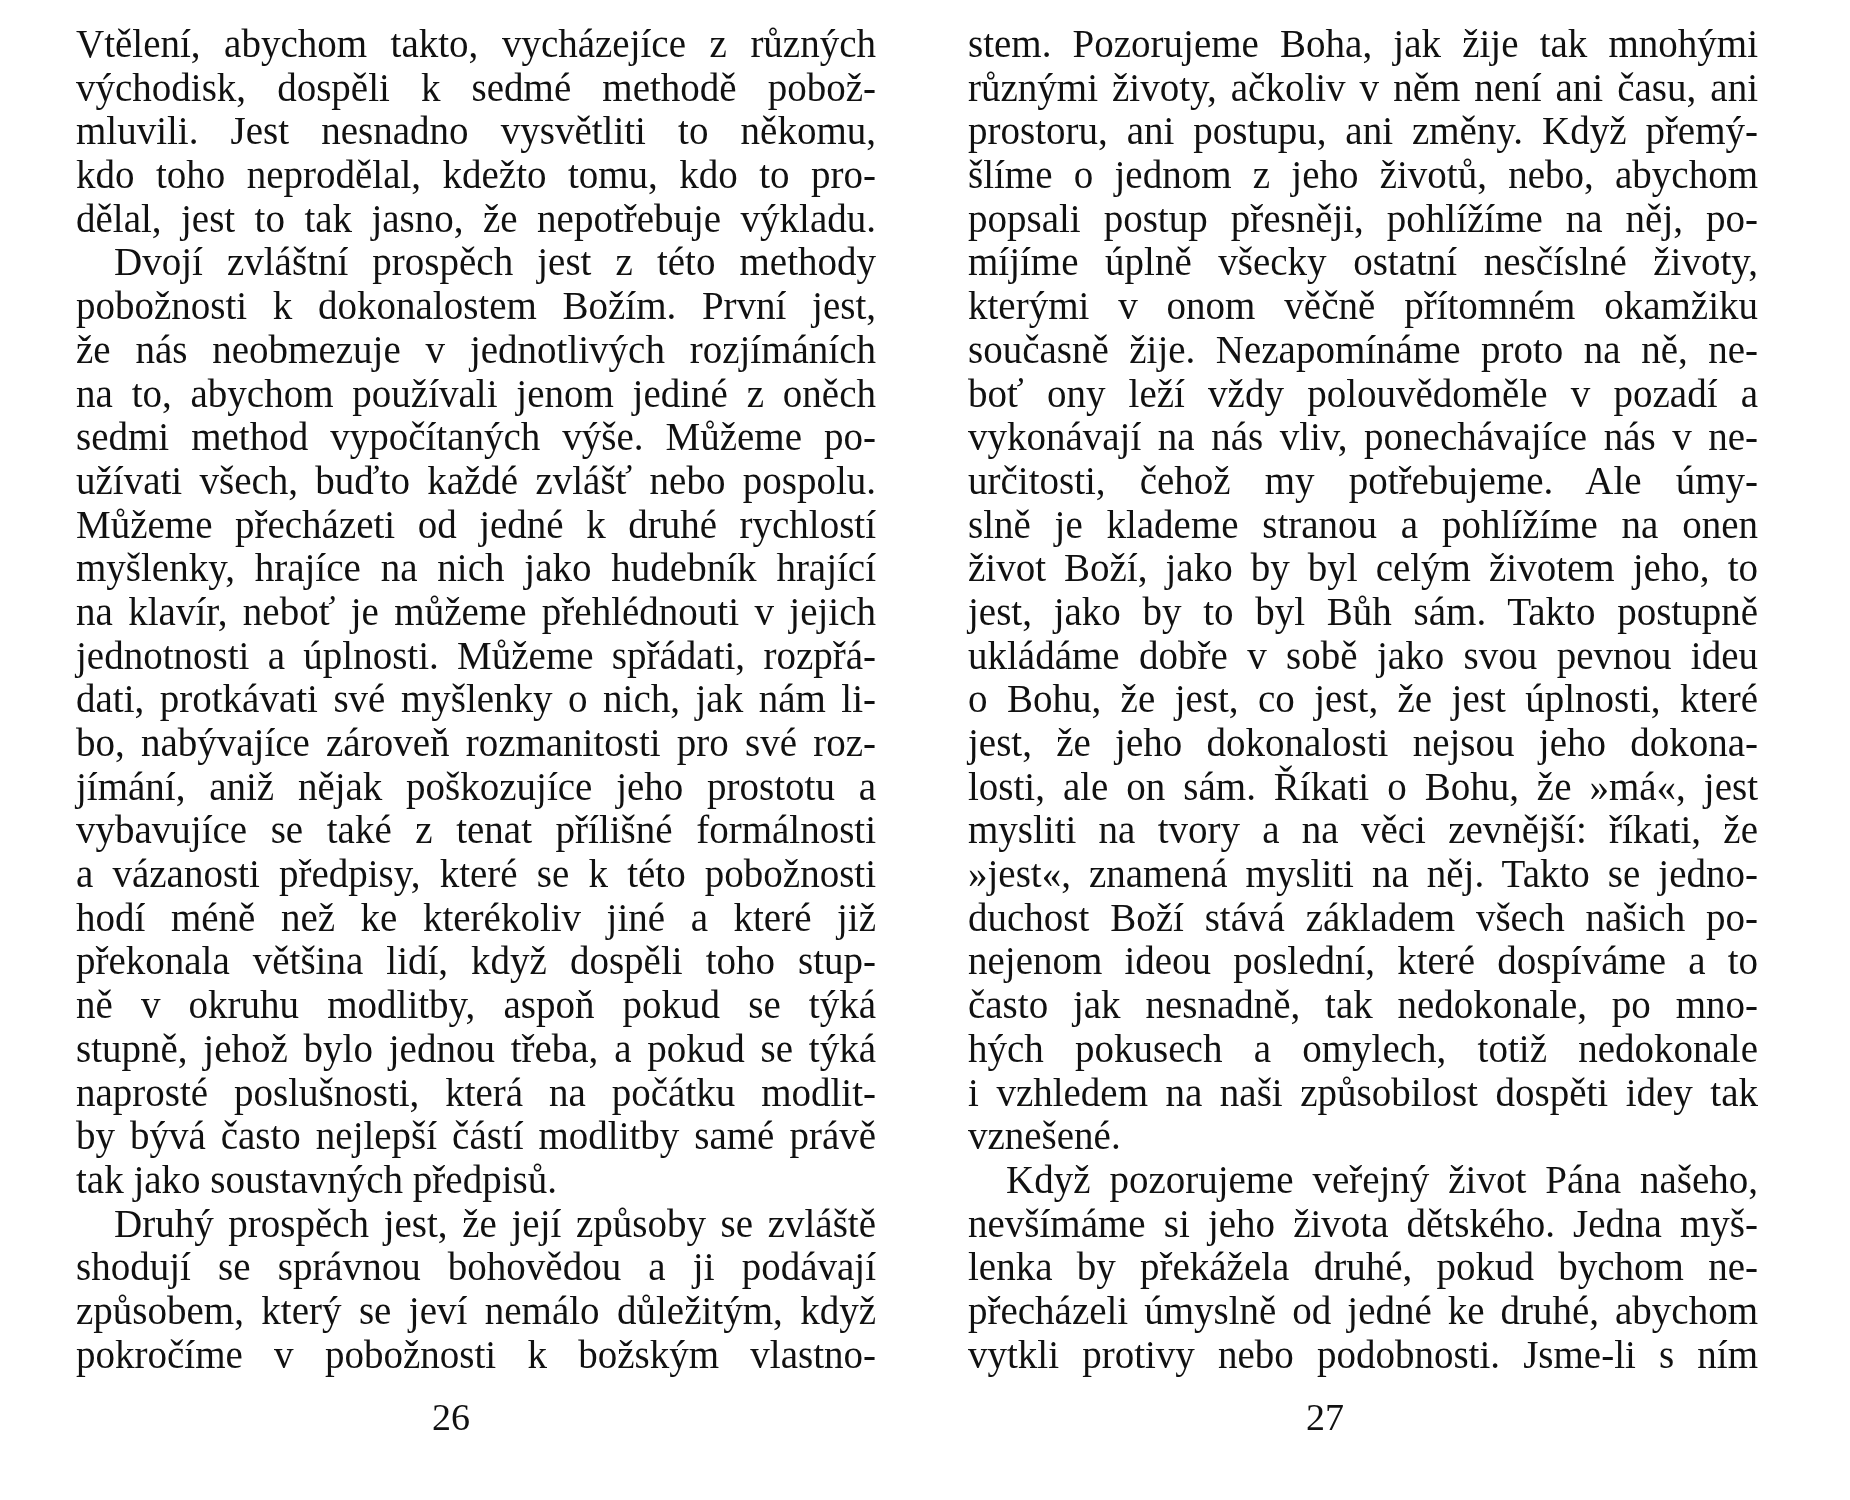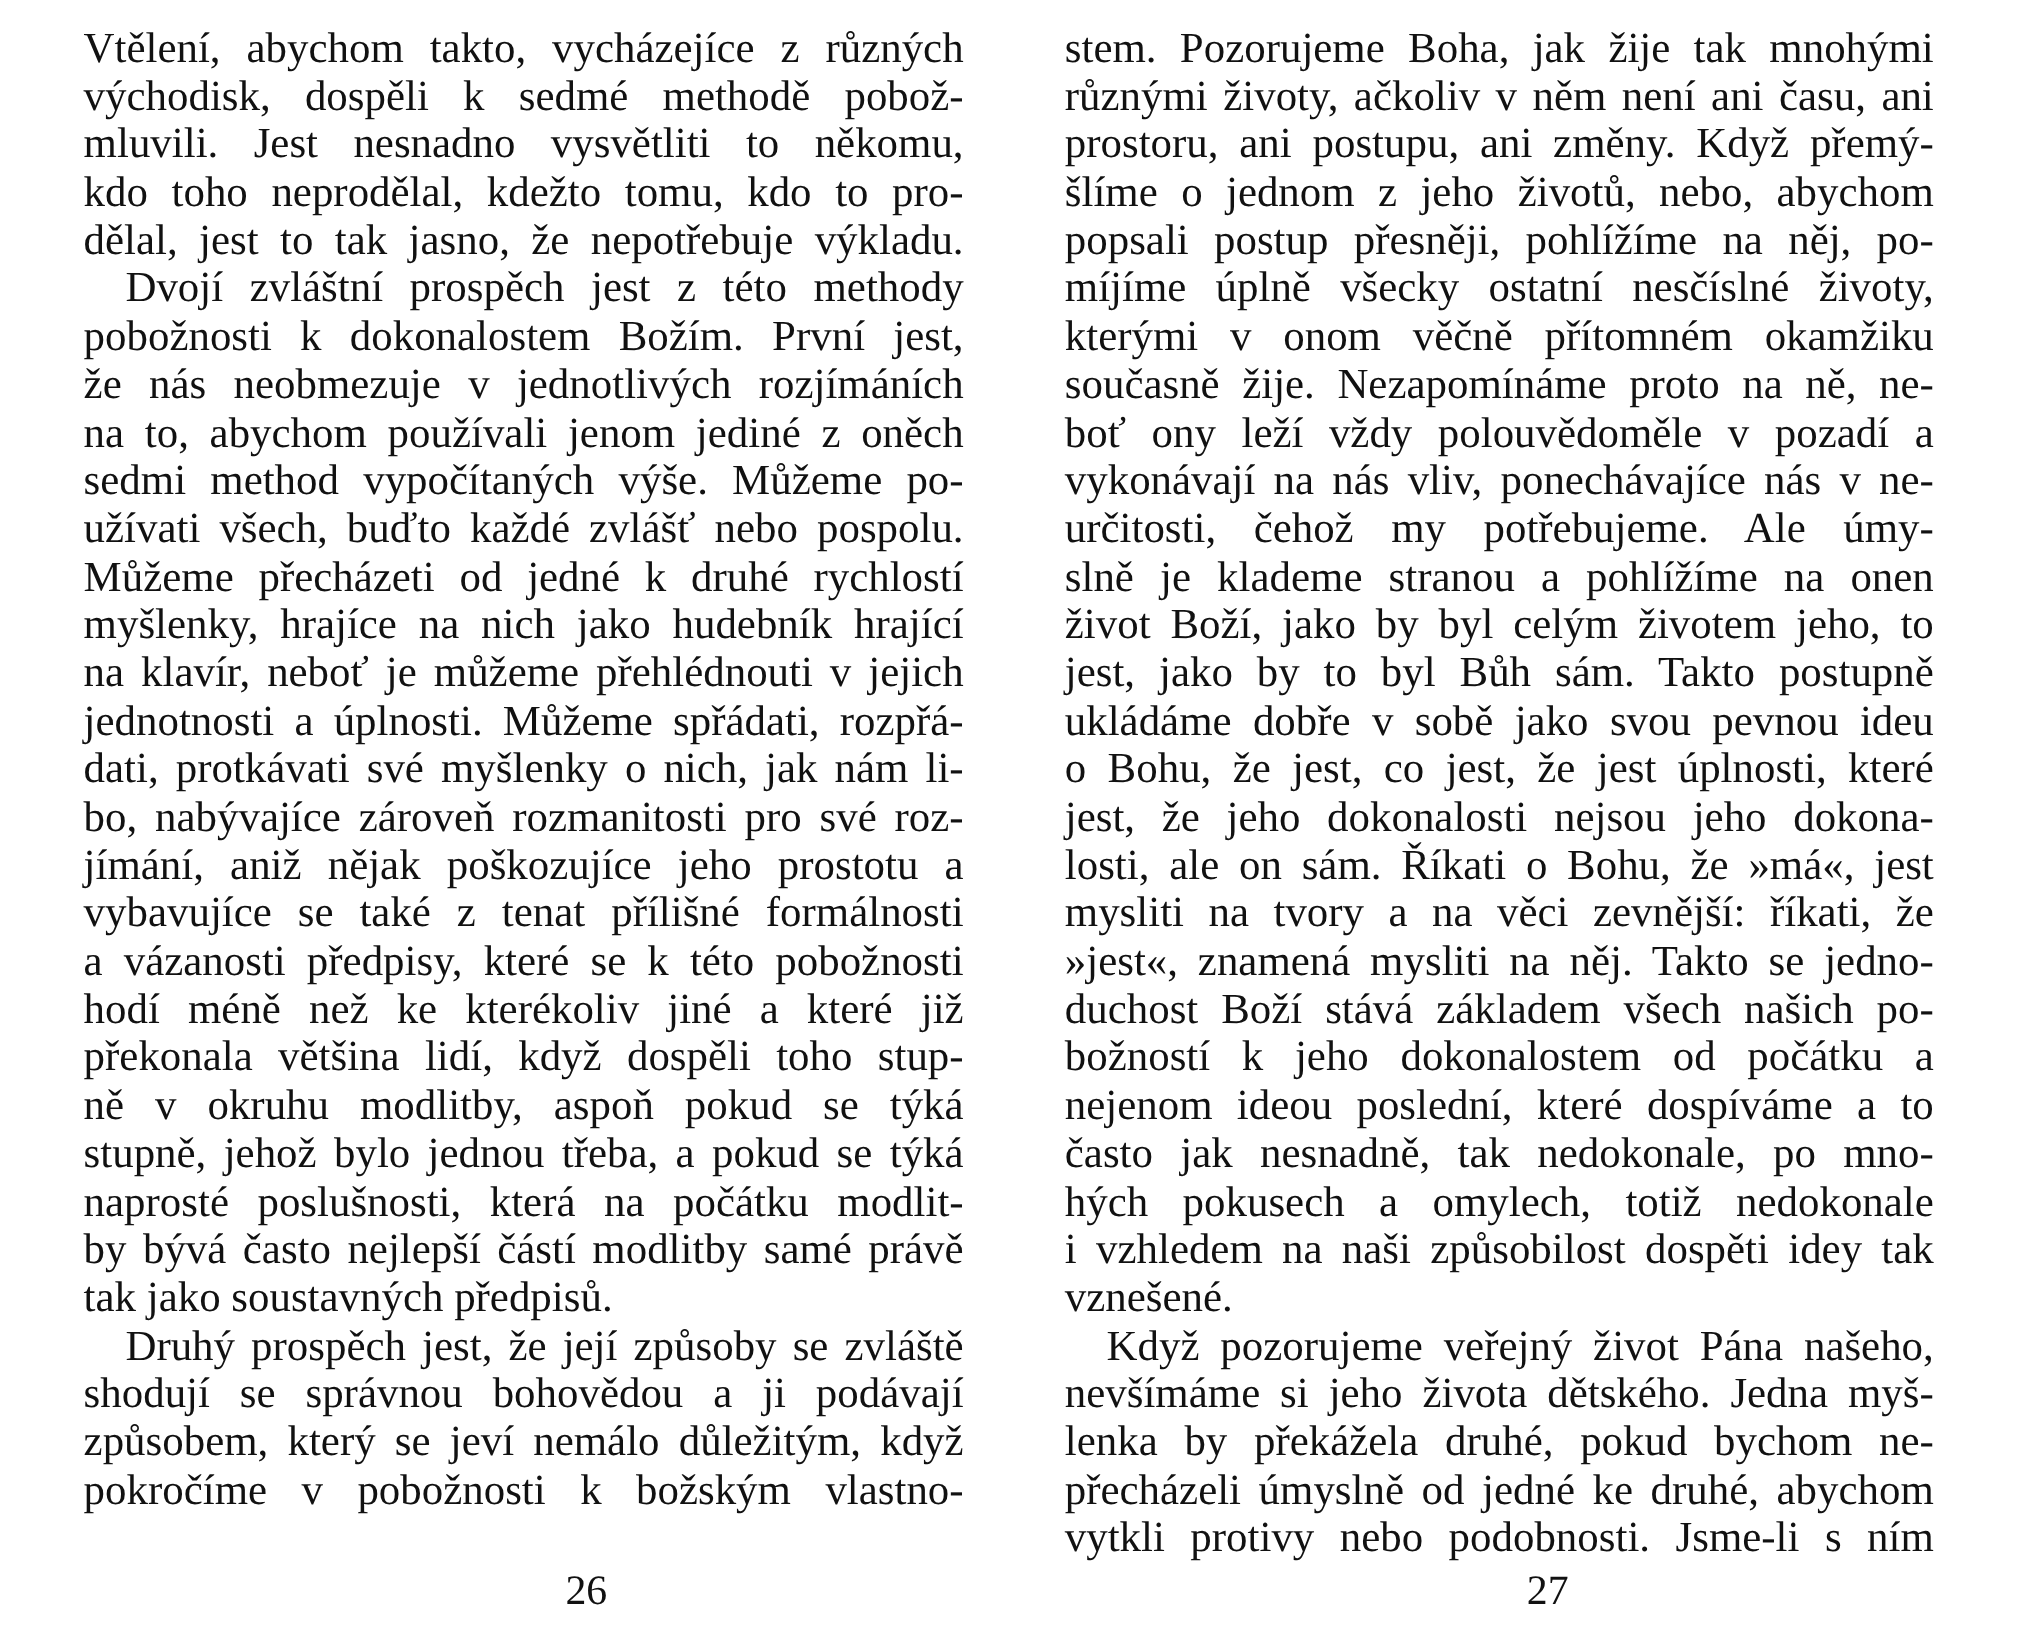--- a/index.html
+++ b/index.html
@@ -27,25 +27,25 @@
       line-height: 43.7px;
       font-size: 39px;
       white-space: nowrap;
       text-align: justify;
       text-align-last: justify;
     }
     .line.indent { padding-left: 38px; }
     .line.last { text-align-last: left; }
     .page-number {
       position: absolute;
-      top: 1424px;
+      top: 1395px;
       font-size: 38px;
       line-height: 44px;
       width: 120px;
-      text-align: right;
+      text-align: left;
     }
     .pn-left { left: 432px; }
     .pn-right { left: 1306px; }
   </style>
 </head>
 <body>
 
 <div class="page page-left">
     <span class="line">Vtělení, abychom takto, vycházejíce z různých</span>
     <span class="line">východisk, dospěli k sedmé methodě pobož-</span>
@@ -94,21 +94,20 @@
     <span class="line">slně je klademe stranou a pohlížíme na onen</span>
     <span class="line">život Boží, jako by byl celým životem jeho, to</span>
     <span class="line">jest, jako by to byl Bůh sám. Takto postupně</span>
     <span class="line">ukládáme dobře v sobě jako svou pevnou ideu</span>
     <span class="line">o Bohu, že jest, co jest, že jest úplnosti, které</span>
     <span class="line">jest, že jeho dokonalosti nejsou jeho dokona-</span>
     <span class="line">losti, ale on sám. Říkati o Bohu, že »má«, jest</span>
     <span class="line">mysliti na tvory a na věci zevnější: říkati, že</span>
     <span class="line">»jest«, znamená mysliti na něj. Takto se jedno-</span>
     <span class="line">duchost Boží stává základem všech našich po-</span>
-    <span class="line">božností k jeho dokonalostem od počátku a</span>
     <span class="line">nejenom ideou poslední, které dospíváme a to</span>
     <span class="line">často jak nesnadně, tak nedokonale, po mno-</span>
     <span class="line">hých pokusech a omylech, totiž nedokonale</span>
     <span class="line">i vzhledem na naši způsobilost dospěti idey tak</span>
     <span class="line last">vznešené.</span>
     <span class="line indent">Když pozorujeme veřejný život Pána našeho,</span>
     <span class="line">nevšímáme si jeho života dětského. Jedna myš-</span>
     <span class="line">lenka by překážela druhé, pokud bychom ne-</span>
     <span class="line">přecházeli úmyslně od jedné ke druhé, abychom</span>
     <span class="line">vytkli protivy nebo podobnosti. Jsme-li s ním</span>

